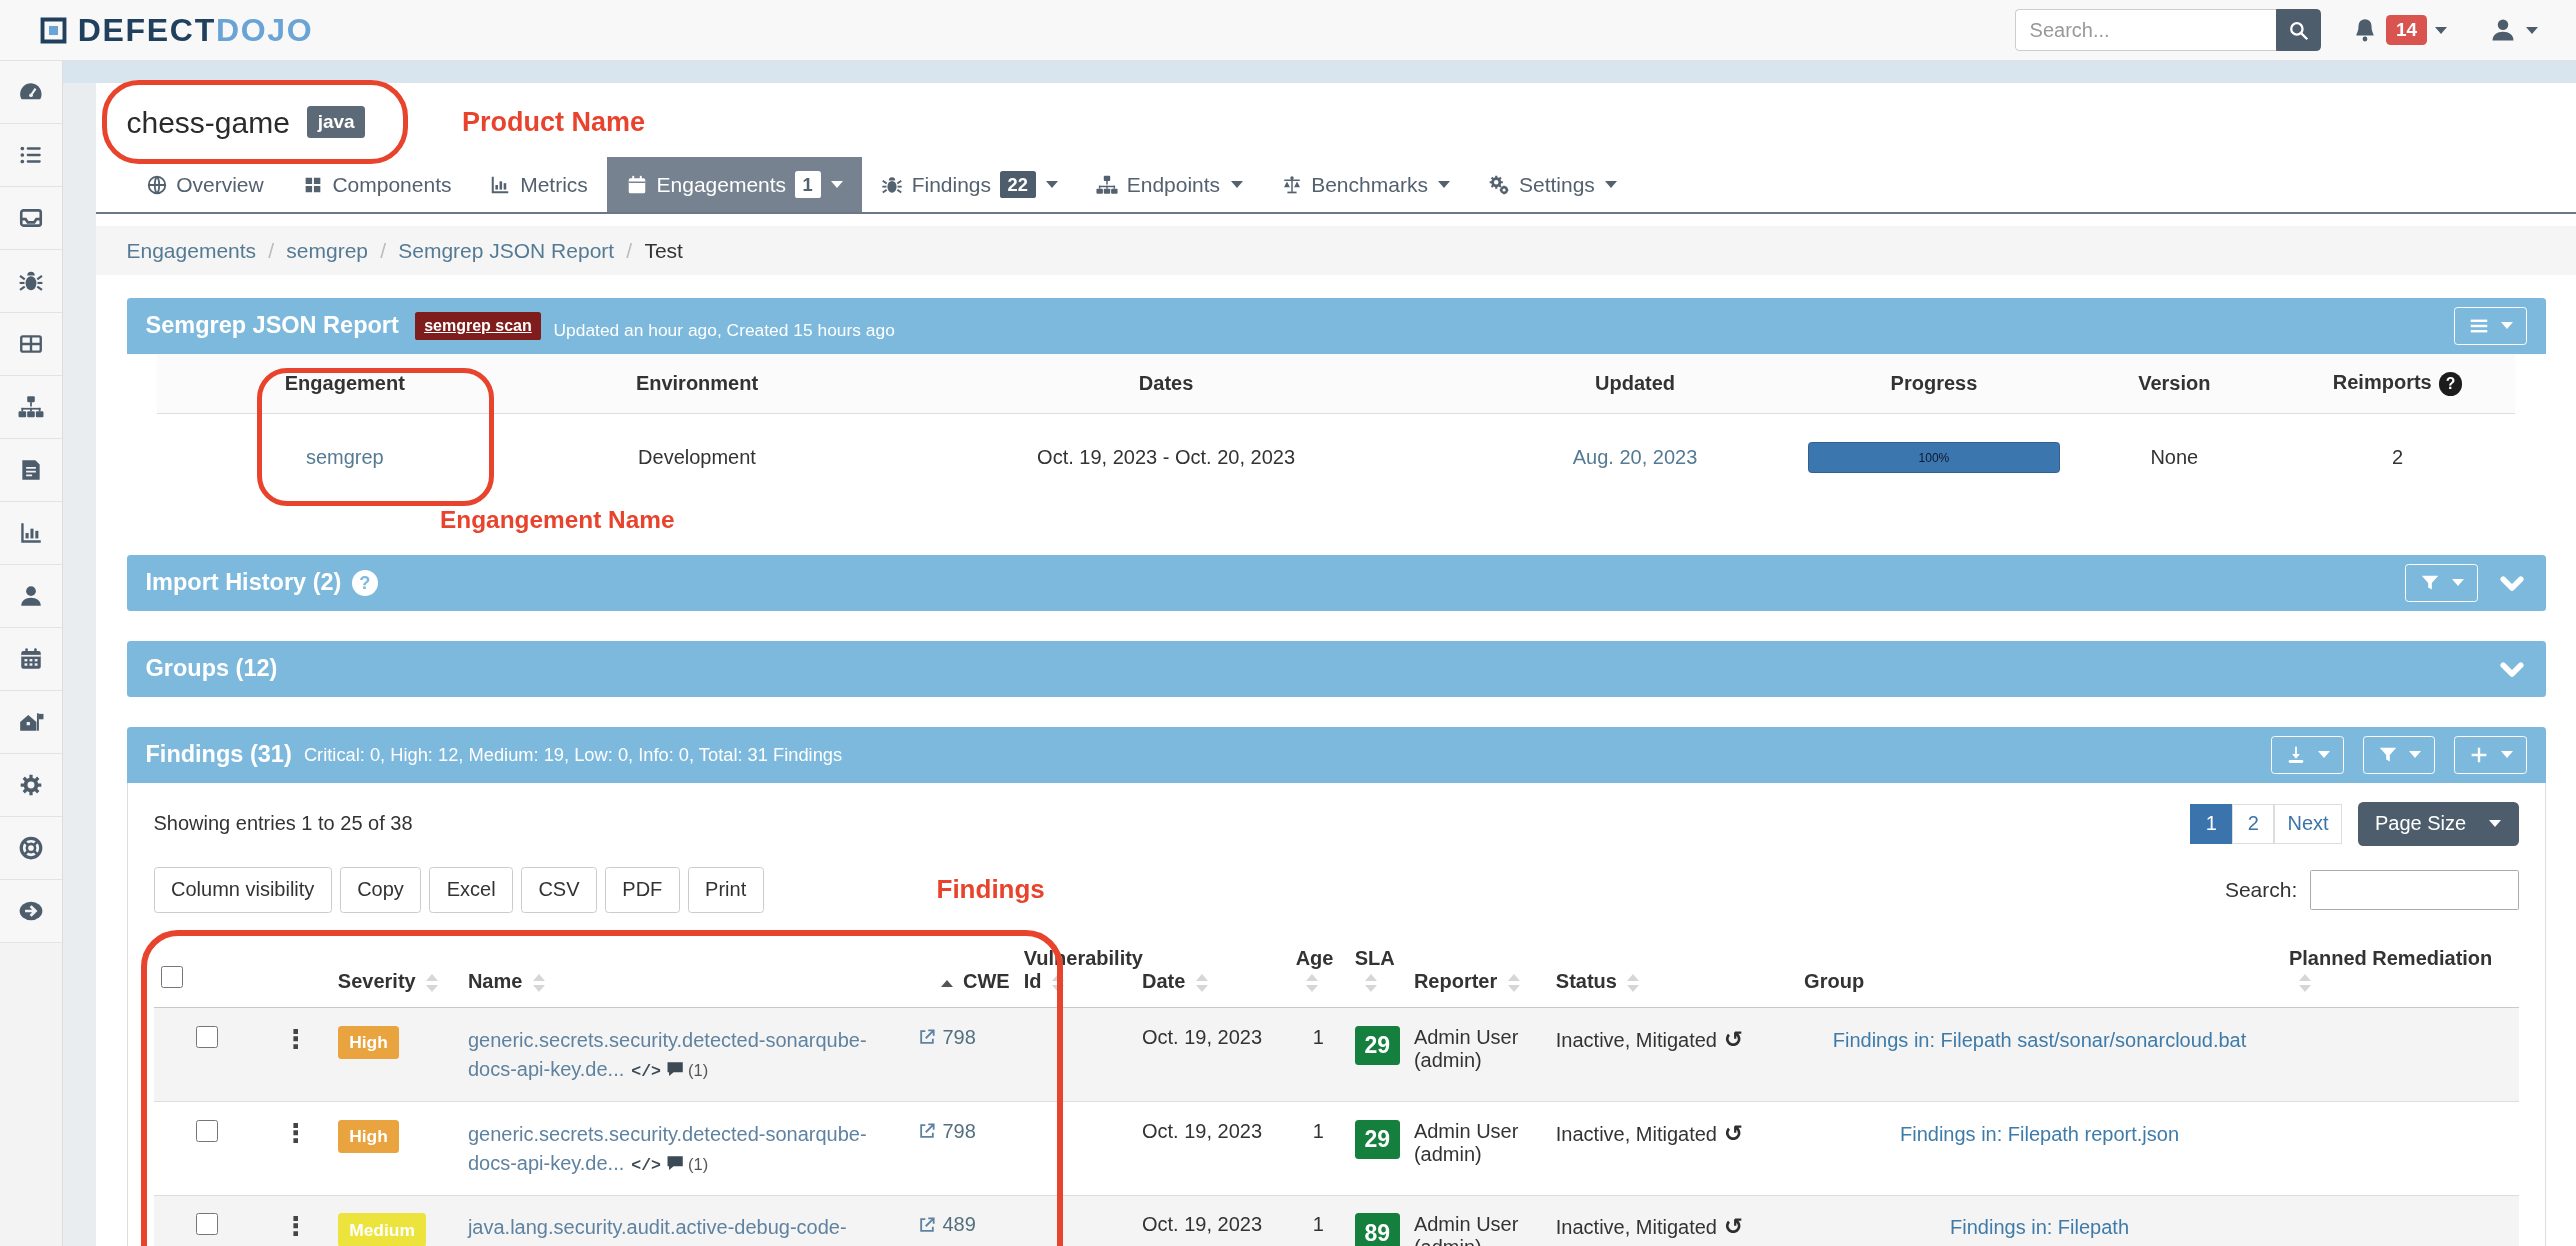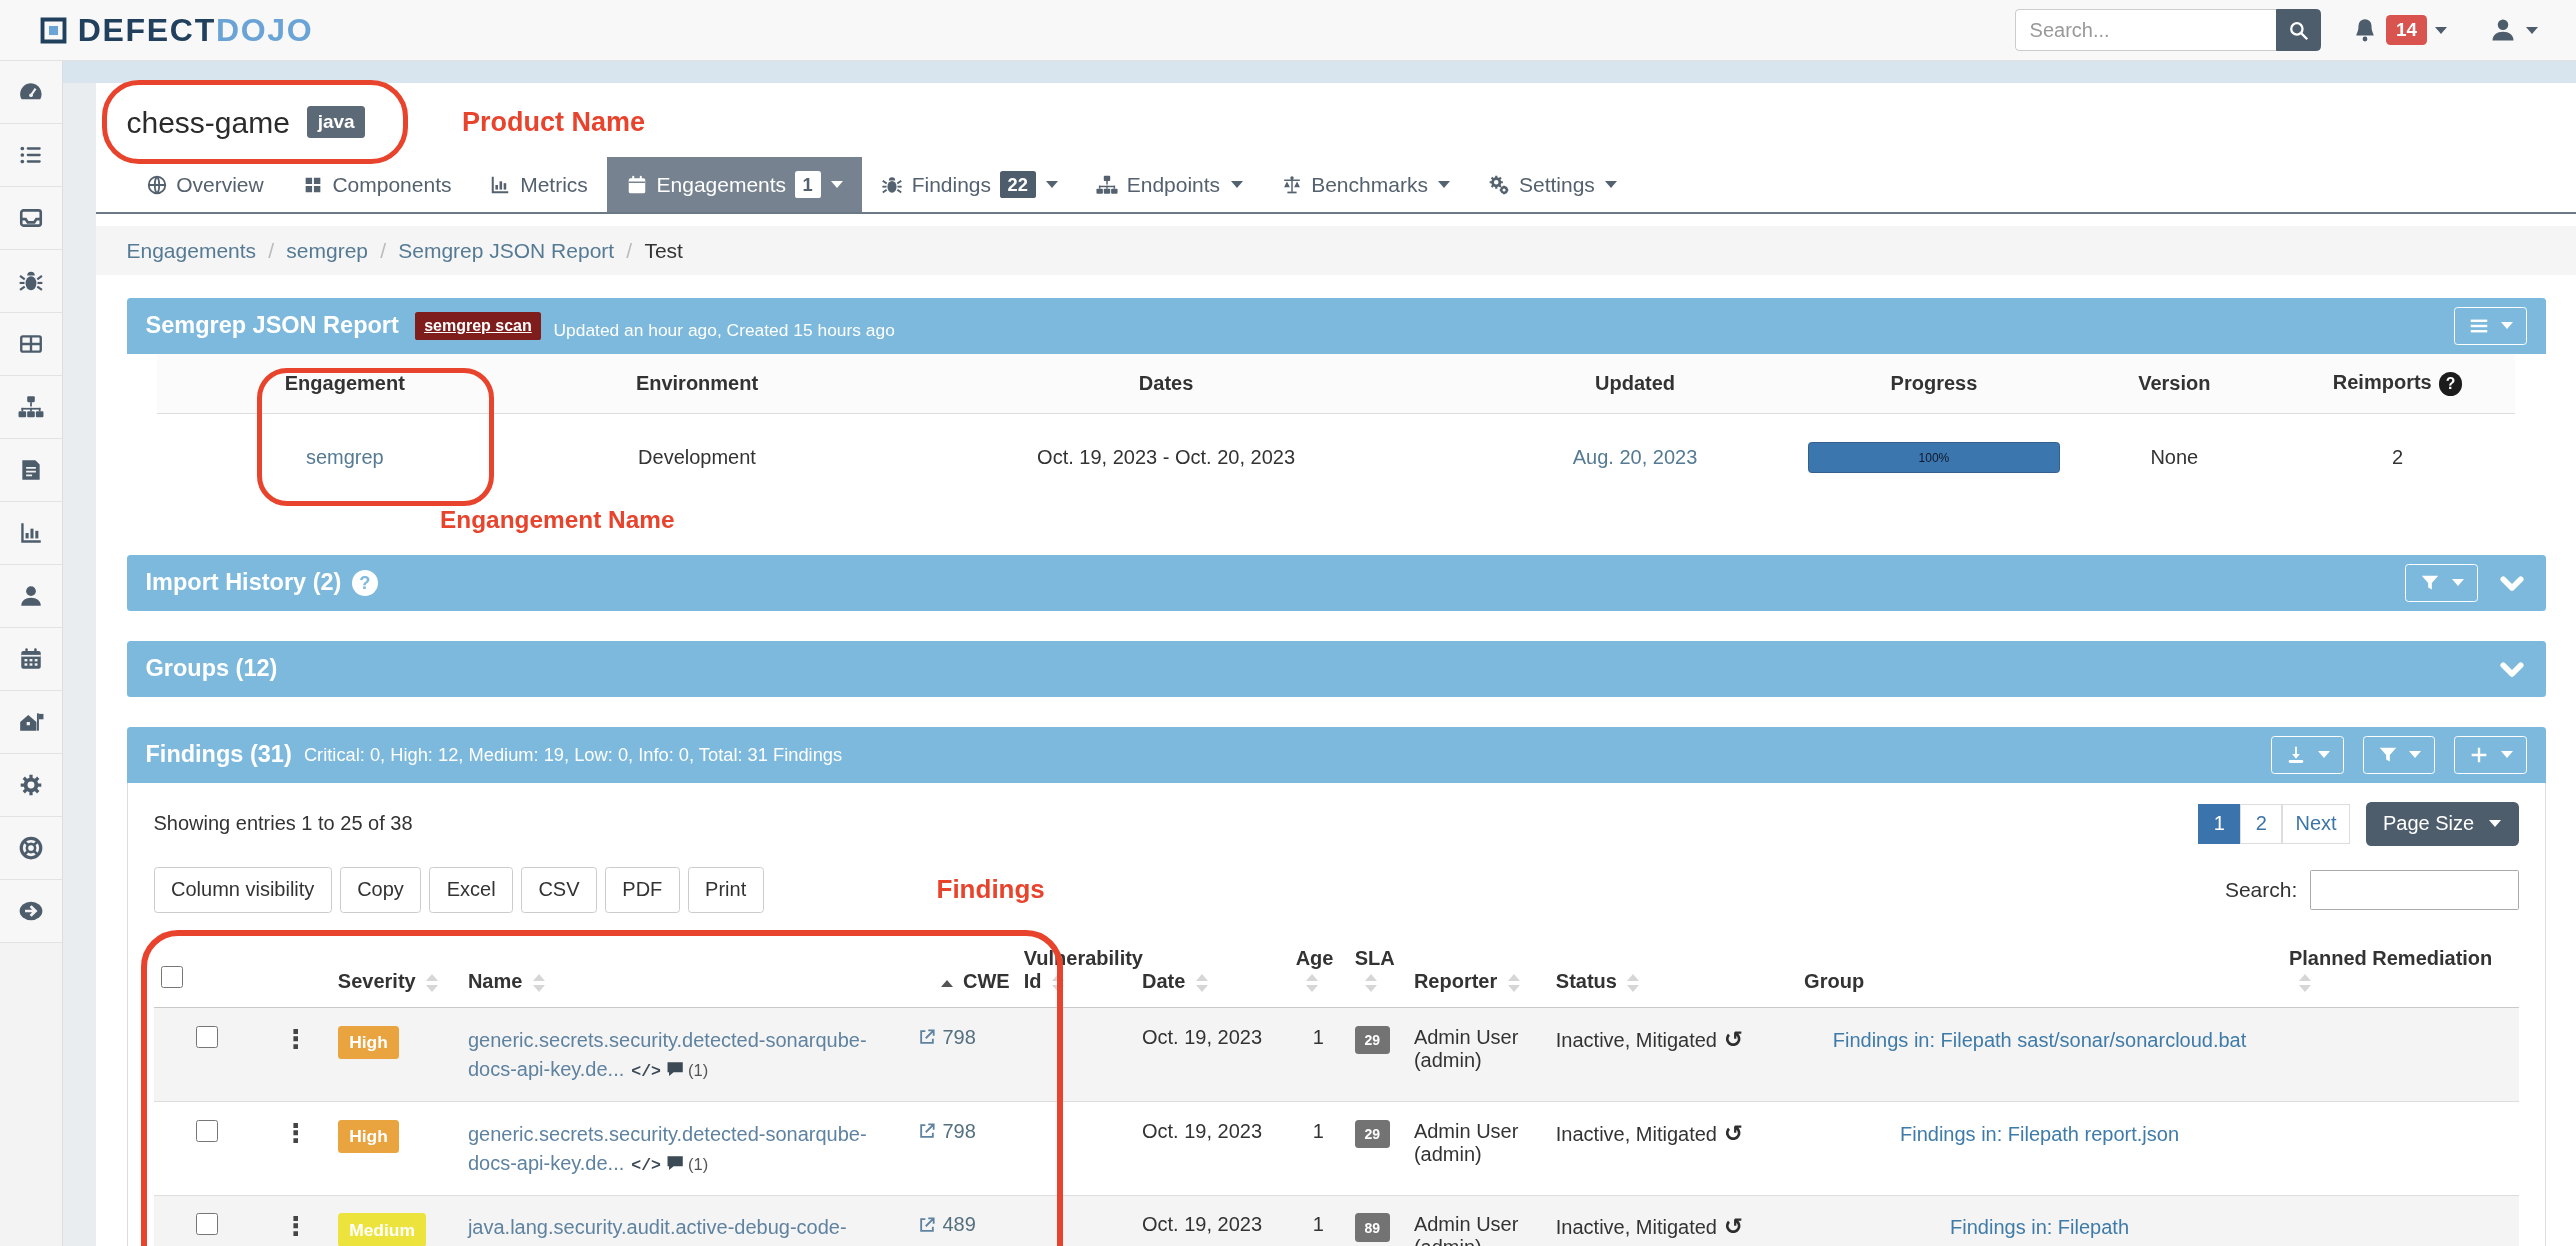--- a/index.html
+++ b/index.html
@@ -88,21 +88,21 @@
   .rect-engagement { left:100px; top:14px; width:237px; height:138px; border-radius:30px; }
   .anno-engagement { font-size:24.4px; margin:1.7px 0 0 283px; }
 
   
   .findings-body { border:0.9px solid #ddd; border-top:none; background:#fff; padding:19px 26px 0 26px; position:relative; }
   .show-row { display:flex; align-items:center; }
   .showing { font-size:20px; }
   .pager { margin-left:auto; display:flex; align-items:center; }
   .page-box { min-width:42px; height:40px; border:0.9px solid #ddd; display:flex; align-items:center; justify-content:center; font-size:20px; color:#3d74a8; cursor:pointer; padding:0 12.2px; background:#fff; }
   .page-box.active { background:#3b74ad; border-color:#3b74ad; color:#fff; }
-  .page-size-btn { margin-left:15.7px; background:#4e5d6c; color:#fff; border:none; border-radius:5.2px; height:44px; padding:0 17.4px; font-size:20px; display:flex; align-items:center; gap:15px; cursor:pointer; }
+  .page-size-btn { margin-left:15.7px; background:#4e5d6c; color:#fff; border:none; border-radius:5.2px; height:44px; padding:0 17.4px; font-size:20px; display:flex; align-items:center; gap:23px; cursor:pointer; }
   .page-size-btn .caret { border-top-color:#fff; margin-left:0; }
 
   .export-row { display:flex; align-items:center; margin-top:21px; }
   .exp-btn { background:#fff; border:0.9px solid #ccc; border-radius:3.5px; font-size:20px; color:#333; padding:10.4px 16.5px; margin-right:7.8px; cursor:pointer; }
   .anno-findings { font-size:26px; margin-left:165px; }
   .tbl-search { margin-left:auto; display:flex; align-items:center; gap:12.2px; }
   .tbl-search label { font-size:21px; color:#333; }
   .tbl-search input { width:209px; height:40px; border:0.9px solid #aaa; border-radius:1.7px; font-size:19px; padding:0 8.7px; }
 
   
@@ -123,21 +123,21 @@
   .sev[data-sev="high"] { background:#e9a33f; }
   .sev[data-sev="medium"] { background:#ece43c; }
   .namelink { color:#5e82a0; cursor:pointer; line-height:1.45; }
   .inline-ics { white-space:nowrap; color:#3c4a56; }
   .code-ic { font-family:"Liberation Mono","DejaVu Sans Mono",monospace; font-size:16.5px; font-weight:bold; margin-left:7px; }
   .cmt-ic svg { width:18.3px; height:18.3px; display:inline-block; vertical-align:-2.6px; margin-left:5.2px; }
   .cmt-count { font-size:16.5px; color:#555; margin-left:3.5px; }
   .cwelink { color:#54707f; cursor:pointer; white-space:nowrap; }
   .cwelink svg { width:20px; height:20px; display:inline-block; vertical-align:-3.5px; margin-right:5.2px; color:#5e82a0; }
   .c-date, .td-date { text-align:left; }
-  .sla-badge { display:inline-block; background:#737373; color:#fff; font-size:14px; font-weight:bold; padding:6.1px 9.6px; border-radius:3.5px; }
+  .sla-badge { display:inline-block; background:#15803d; color:#fff; font-size:23px; font-weight:bold; padding:6.1px 9.6px; border-radius:3.5px; }
   .hist-ic { font-size:22.6px; font-weight:bold; color:#2e2e2e; margin-left:7px; }
   .c-group, .td-group { text-align:center; }
   .grouplink { color:#3f7ba8; cursor:pointer; line-height:1.45; }
   .rect-findings { left:-12.2px; top:-7px; width:922px; height:396px; border-radius:37px; border-width:6.1px; }
 </style>
 </head>
 <body>
 
 <div class="navbar">
   <div class="logo">

